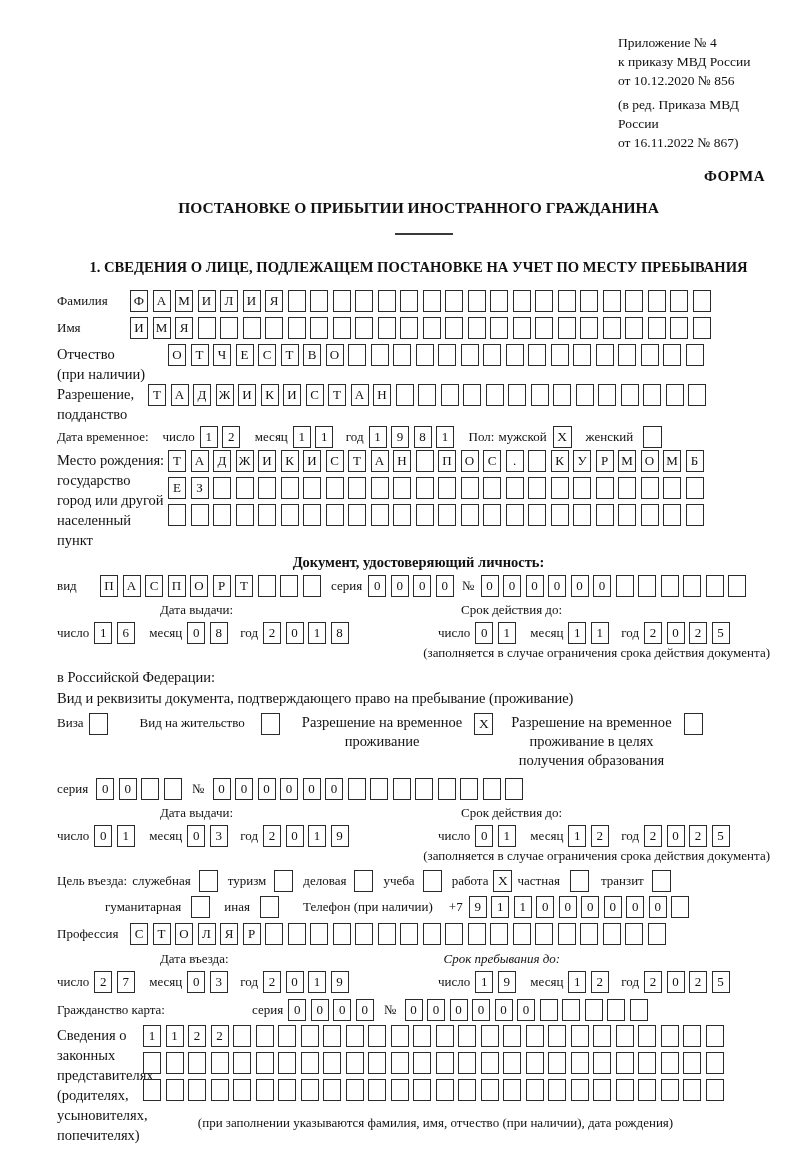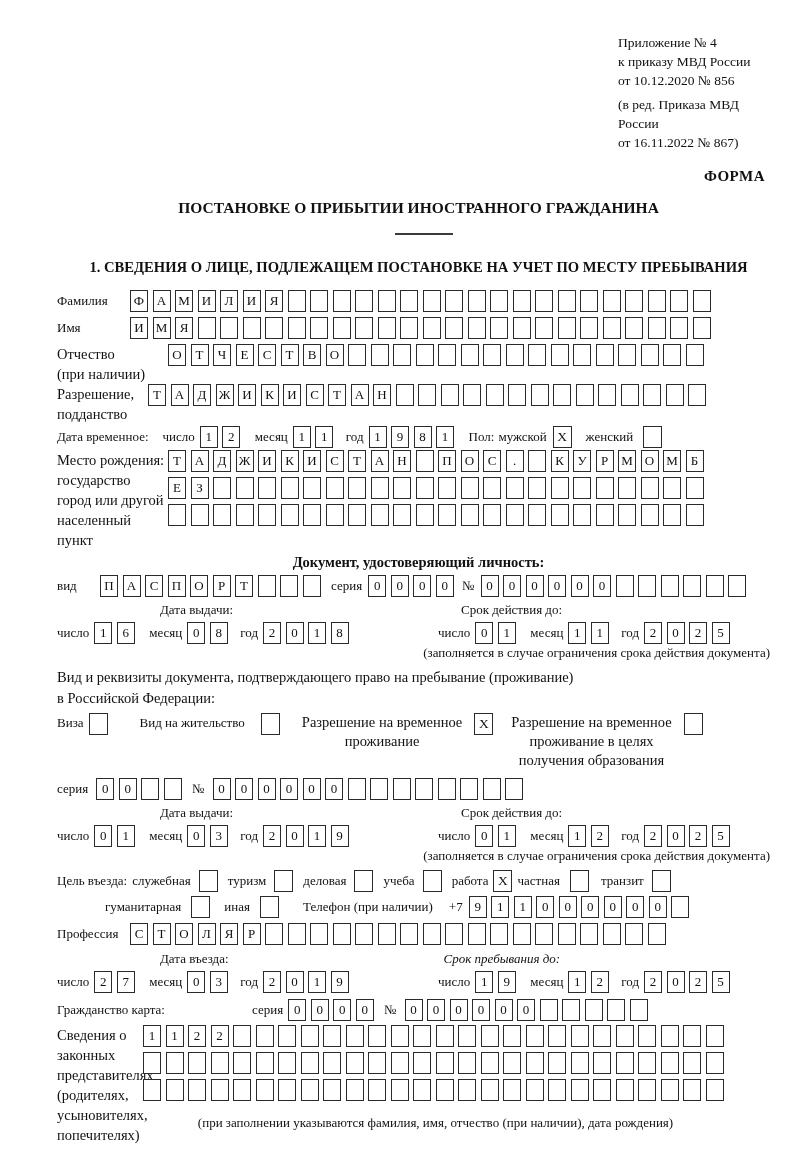--- a/index.html
+++ b/index.html
@@ -386,22 +386,22 @@
         <span class="cell">2</span>
         <span class="cell">0</span>
         <span class="cell">2</span>
         <span class="cell">5</span>
       </span>
   </div>
 
   <div class="note note-r">(заполняется в случае ограничения срока действия документа)</div>
 
   <div class="mt6" style="font-size:14.5px;line-height:21px">
+    <div>в Российской Федерации:</div>
     <div>Вид и реквизиты документа, подтверждающего право на пребывание (проживание)</div>
-    <div>в Российской Федерации:</div>
   </div>
 
   <div class="frow tops mt4">
     <span class="lbl">Виза</span>
     <span class="cbx ml5"></span>
     <span class="lbl ml32">Вид на жительство</span>
     <span class="cbx ml16"></span>
     <span class="opt2 ml22">
       <span style="display:block">Разрешение на временное</span>
       <span style="display:block">проживание</span>

